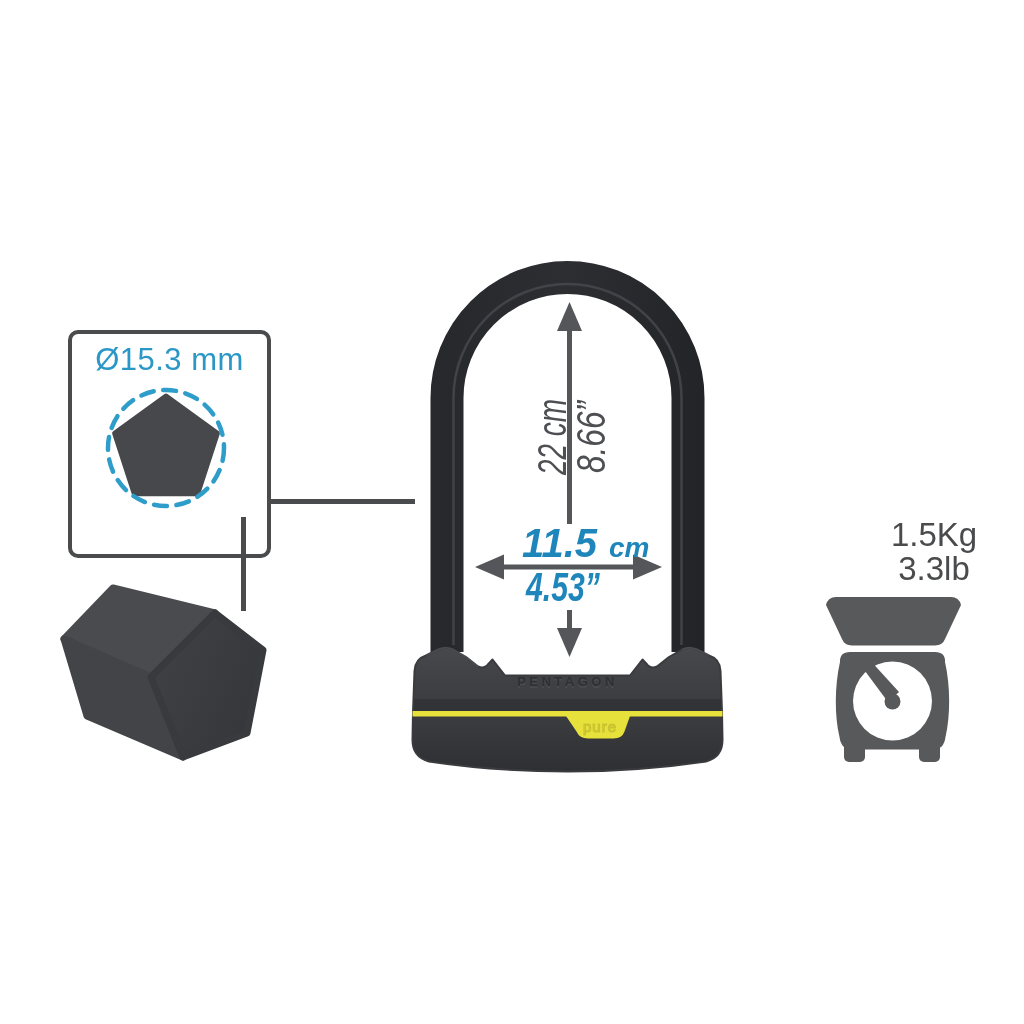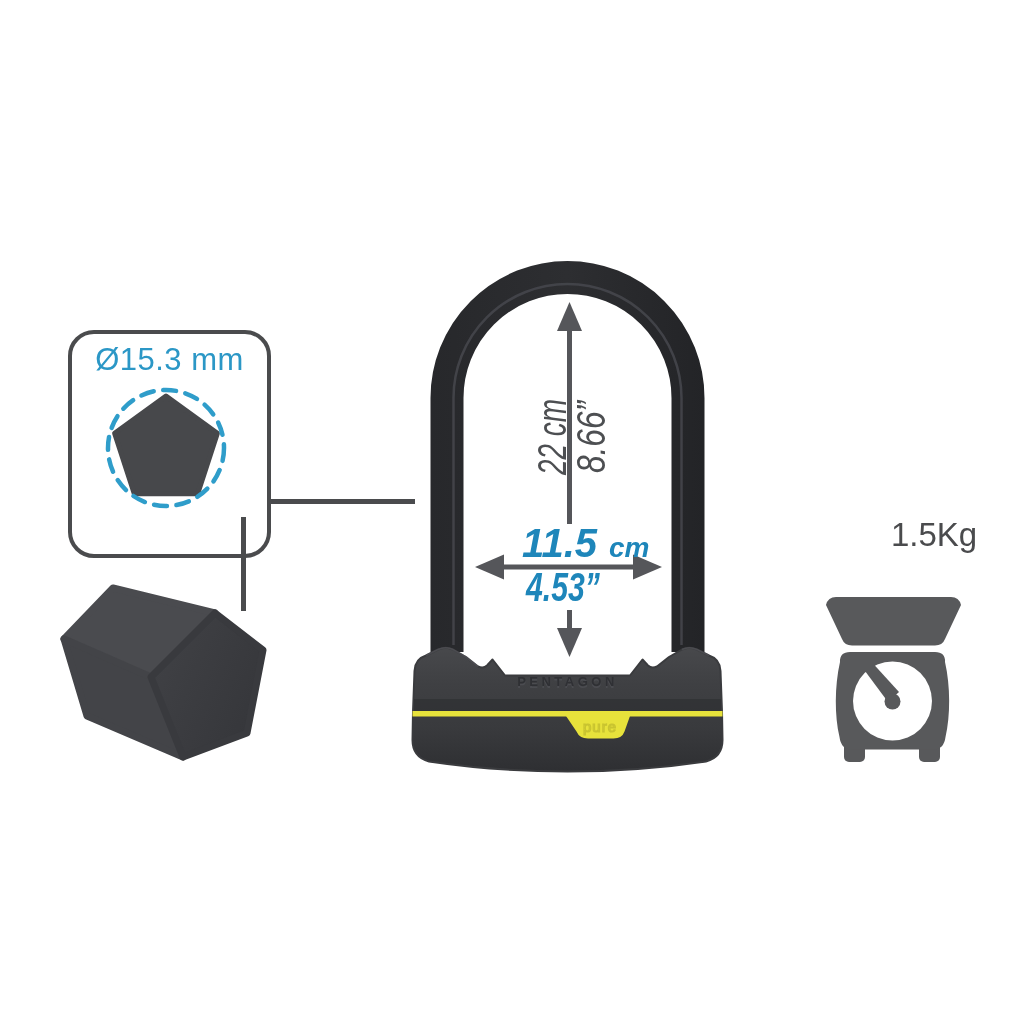--- a/index.html
+++ b/index.html
@@ -14,21 +14,21 @@
     --body-dark:#3e3f42;
     --shackle-dark:#28292c;
   }
   html,body{margin:0;padding:0;background:#fff;}
   .stage{
     position:relative;width:1024px;height:1024px;background:#ffffff;overflow:hidden;
     font-family:"Liberation Sans",sans-serif;
   }
   .callout{
     position:absolute;left:68px;top:330px;width:203px;height:228px;
-    box-sizing:border-box;border:4.5px solid #4a4b4d;border-radius:26px;background:#fff;
+    box-sizing:border-box;border:4.5px solid #4a4b4d;border-radius:10px;background:#fff;
   }
   .callout-label{
     margin-top:8px;text-align:center;font-size:31px;letter-spacing:0.5px;
     color:var(--callout-blue);
   }
   .callout-svg{position:absolute;left:-2px;top:36px;}
   .line{position:absolute;background:#4a4b4d;}
   .line-h{left:268px;top:499px;width:147px;height:4.5px;}
   .line-v{left:241px;top:517px;width:4.5px;height:94px;}
   .prism-svg{position:absolute;left:40px;top:575px;}
@@ -129,20 +129,21 @@
       <polygon class="fill-arrow" points="475,567 504,554.5 504,579.5"></polygon>
       <polygon class="fill-arrow" points="662,567 633,554.5 633,579.5"></polygon>
     </g>
     <text class="dim-italic blue" x="597" y="557" text-anchor="end" font-size="40" font-weight="bold">11.5</text>
     <text class="dim-italic blue" x="609" y="557" text-anchor="start" font-size="28" font-weight="bold">cm</text>
     <text class="dim-italic blue" x="563" y="601" text-anchor="middle" font-size="40" font-weight="bold" textLength="74" lengthAdjust="spacingAndGlyphs">4.53”</text>
   </svg>
 
   <div class="weight-text">
     <div>1.5Kg</div>
+    <div>3.3lb</div>
   </div>
   <svg class="scale-svg" width="166" height="176" viewBox="0 0 166 176">
     <path class="fill-icon" d="M 11 15 Q 13 7 21 7 L 136 7 Q 144 7 146 15 L 130 49 Q 127.5 55.5 120 55.5 L 37 55.5 Q 29.5 55.5 27 49 Z"></path>
     <rect class="fill-icon" x="29" y="150" width="21" height="22" rx="5"></rect>
     <rect class="fill-icon" x="104" y="150" width="21" height="22" rx="5"></rect>
     <path class="fill-icon" d="M 35 62 L 120 62 Q 130.5 62 130 72 C 135.5 96 135.5 126 130.5 147 Q 129 159.5 118 159.5 L 37 159.5 Q 26 159.5 24.5 147 C 19.5 126 19.5 96 25 72 Q 24.5 62 35 62 Z"></path>
     <circle cx="77.5" cy="111" r="39.5" fill="#ffffff"></circle>
     <polygon class="fill-icon" points="50,81 58,73.5 84,102 73,112"></polygon>
     <circle class="fill-icon" cx="77.5" cy="111.5" r="8"></circle>
   </svg>

